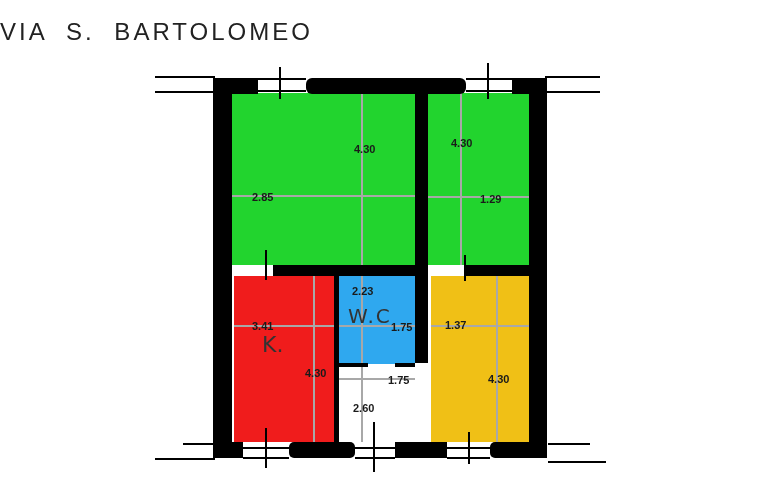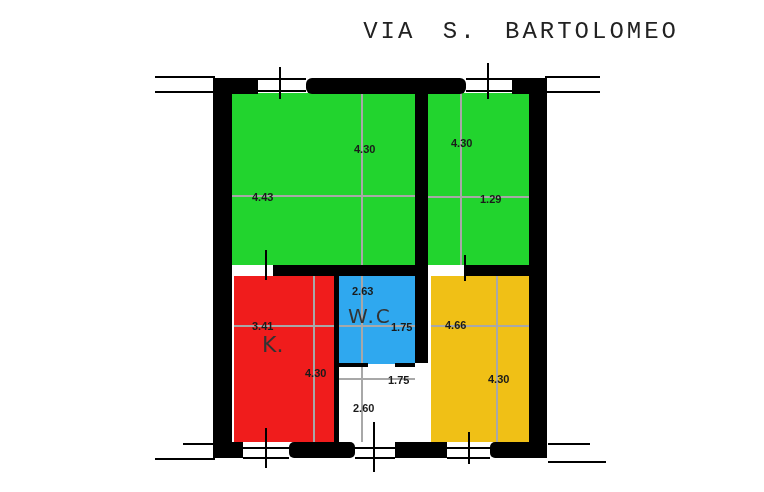--- a/index.html
+++ b/index.html
@@ -1,18 +1,18 @@
 <!DOCTYPE html>
 <html><head>
   <meta charset="utf-8">
   <style>
     html, body { margin: 0; padding: 0; }
     body { width: 764px; height: 492px; background: #ffffff; position: relative; overflow: hidden; font-family: "Liberation Sans", sans-serif; }
     .abs { position: absolute; }
-    .title { left: 0; width: 679px; top: 18px; text-align: right; font-family: Liberation Mono, monospace; font-size: 24px; letter-spacing: 3px; color: #222; word-spacing: 10px; }
+    .title { left: 0; width: 679px; top: 18px; text-align: left; font-family: Liberation Sans, sans-serif; font-size: 24px; letter-spacing: 3px; color: #222; word-spacing: 10px; }
     .wall { background: #000; position: absolute; }
     .thin { background: #000; position: absolute; height: 2px; }
     .room { position: absolute; }
     .gl { position: absolute; background: #a8a8a8; }
     .dim { position: absolute; font-size: 11px; font-weight: bold; color: #1a1a1a; text-align: right; }
     .hand { position: absolute; font-family: "DejaVu Sans", sans-serif; color: #333; font-weight: normal; }
     .tick { position: absolute; background: #000; width: 2px; }
     .win { position: absolute; background: #fff; border-top: 2px solid #000; border-bottom: 2px solid #000; }
   </style>
 </head>
@@ -74,30 +74,30 @@
 
   <div class="tick" style="left:279px;top:67px;height:32px;"></div>
   <div class="tick" style="left:487px;top:63px;height:36px;"></div>
   <div class="tick" style="left:265px;top:250px;height:30px;"></div>
   <div class="tick" style="left:464px;top:255px;height:26px;"></div>
   <div class="tick" style="left:265px;top:428px;height:40px;"></div>
   <div class="tick" style="left:373px;top:422px;height:50px;"></div>
   <div class="tick" style="left:468px;top:432px;height:32px;"></div>
 
   <div class="dim" style="left:354px;top:143px;">4.30</div>
-  <div class="dim" style="left:252px;top:191px;">4.43</div>
+  <div class="dim" style="left:252px;top:191px;">2.85</div>
   <div class="dim" style="left:451px;top:137px;">4.30</div>
   <div class="dim" style="left:480px;top:193px;">1.29</div>
 
   <div class="dim" style="left:252px;top:320px;">3.41</div>
   <div class="dim" style="left:305px;top:367px;">4.30</div>
   <div class="hand" style="left:262px;top:332px;font-size:22px;">K.</div>
 
-  <div class="dim" style="left:352px;top:285px;">2.63</div>
+  <div class="dim" style="left:352px;top:285px;">2.23</div>
   <div class="dim" style="left:391px;top:321px;">1.75</div>
   <div class="hand" style="left:348px;top:304px;font-size:20px;letter-spacing:2px;">W.C</div>
 
   <div class="dim" style="left:388px;top:374px;">1.75</div>
   <div class="dim" style="left:353px;top:402px;">2.60</div>
 
-  <div class="dim" style="left:445px;top:319px;">4.66</div>
+  <div class="dim" style="left:445px;top:319px;">1.37</div>
   <div class="dim" style="left:488px;top:373px;">4.30</div>
 </div>
 
 </body></html>

